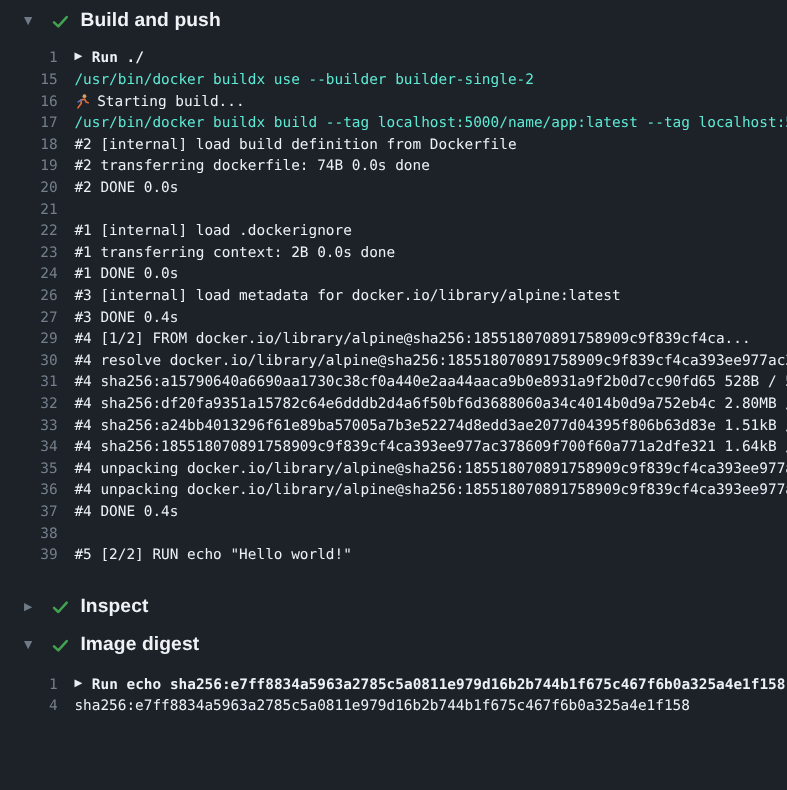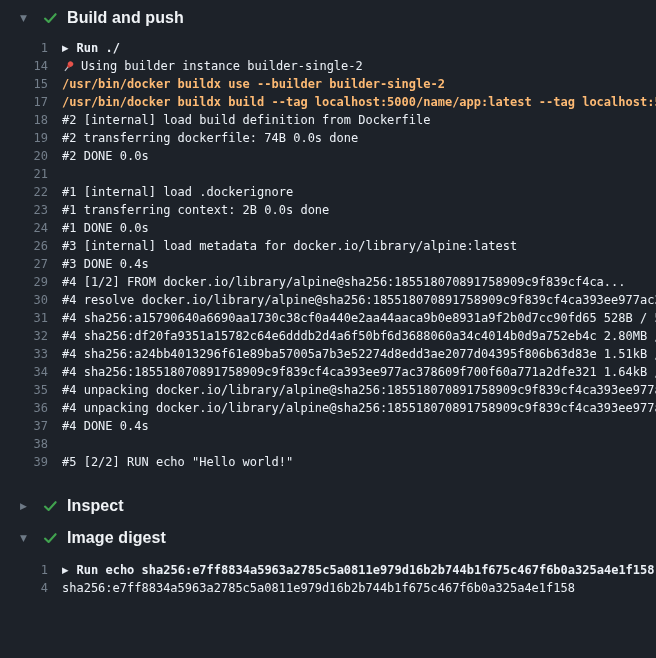--- a/index.html
+++ b/index.html
@@ -45,21 +45,21 @@
   .lc {
     padding-left: 14px;
     color: #ecf1f7;
     overflow: hidden;
     display: flex; align-items: center;
     flex: 1 1 auto;
     white-space: pre;
   }
   .lc .t { white-space: pre; text-align: center; }
   .b { font-weight: bold; }
-  .cmd { color: #fdba74; font-weight: bold; }
+  .cmd { color: #5eead4; font-weight: normal; }
   .run-arrow {
     display: inline-block;
     font-size: 8.5px; color: #e9eef4;
     font-family: "DejaVu Sans", sans-serif;
     margin-right: 8px;
     transform: translateY(-0.5px);
     cursor: pointer;
   }
   .emoji { width: 13px; height: 13px; margin-right: 6px; flex: 0 0 13px; }
 </style>
@@ -70,28 +70,26 @@
     <div class="section">
       <div class="sec-header">
         <span class="tri">▼</span>
         <span class="check"><svg viewBox="0 0 15 14" width="15" height="14">
             <path d="M2 7.6 L5.6 11 L12.6 3.2" fill="none" stroke="#41a34f" stroke-width="2.1" stroke-linecap="round" stroke-linejoin="round"></path>
           </svg></span>
         <span class="sec-title">Build and push</span>
       </div>
       <div class="log-block">
         <div class="log-line"><span class="ln">1</span><span class="lc"><span class="run-arrow">▶</span><span class="t b">Run ./</span></span></div>
-        <div class="log-line"><span class="ln">14</span><span class="lc"><span class="emoji"><svg viewBox="0 0 14 14" width="13" height="13">
-                <g transform="rotate(40 7 7)">
-                  <circle cx="7" cy="3.6" r="2.9" fill="#e5534b"></circle>
-                  <rect x="5.4" y="5.8" width="3.2" height="2.4" fill="#c93c36"></rect>
-                  <line x1="7" y1="8" x2="7" y2="13" stroke="#b9c0c9" stroke-width="1.3"></line>
-                </g>
-              </svg></span><span class="t">Using builder instance builder-single-2</span></span></div>
         <div class="log-line"><span class="ln">15</span><span class="lc"><span class="t cmd">/usr/bin/docker buildx use --builder builder-single-2</span></span></div>
+        <div class="log-line"><span class="ln">16</span><span class="lc"><span class="emoji"><svg viewBox="0 0 14 14" width="13" height="13">
+                <circle cx="9" cy="2.3" r="1.7" fill="#d9a066"></circle>
+                <path d="M3.2 12.8 L6.2 8.6 L5.8 5.8 L9.2 5.0 L10.6 7.6 L12.4 8.2" fill="none" stroke="#e06c3a" stroke-width="1.5" stroke-linecap="round" stroke-linejoin="round"></path>
+                <path d="M5.8 5.8 L3.4 7.4" stroke="#4d7bd0" stroke-width="1.4" stroke-linecap="round"></path>
+              </svg></span><span class="t">Starting build...</span></span></div>
         <div class="log-line"><span class="ln">17</span><span class="lc"><span class="t cmd">/usr/bin/docker buildx build --tag localhost:5000/name/app:latest --tag localhost:50</span></span></div>
         <div class="log-line"><span class="ln">18</span><span class="lc"><span class="t">#2 [internal] load build definition from Dockerfile</span></span></div>
         <div class="log-line"><span class="ln">19</span><span class="lc"><span class="t">#2 transferring dockerfile: 74B 0.0s done</span></span></div>
         <div class="log-line"><span class="ln">20</span><span class="lc"><span class="t">#2 DONE 0.0s</span></span></div>
         <div class="log-line"><span class="ln">21</span><span class="lc"></span></div>
         <div class="log-line"><span class="ln">22</span><span class="lc"><span class="t">#1 [internal] load .dockerignore</span></span></div>
         <div class="log-line"><span class="ln">23</span><span class="lc"><span class="t">#1 transferring context: 2B 0.0s done</span></span></div>
         <div class="log-line"><span class="ln">24</span><span class="lc"><span class="t">#1 DONE 0.0s</span></span></div>
         <div class="log-line"><span class="ln">26</span><span class="lc"><span class="t">#3 [internal] load metadata for docker.io/library/alpine:latest</span></span></div>
         <div class="log-line"><span class="ln">27</span><span class="lc"><span class="t">#3 DONE 0.4s</span></span></div>

